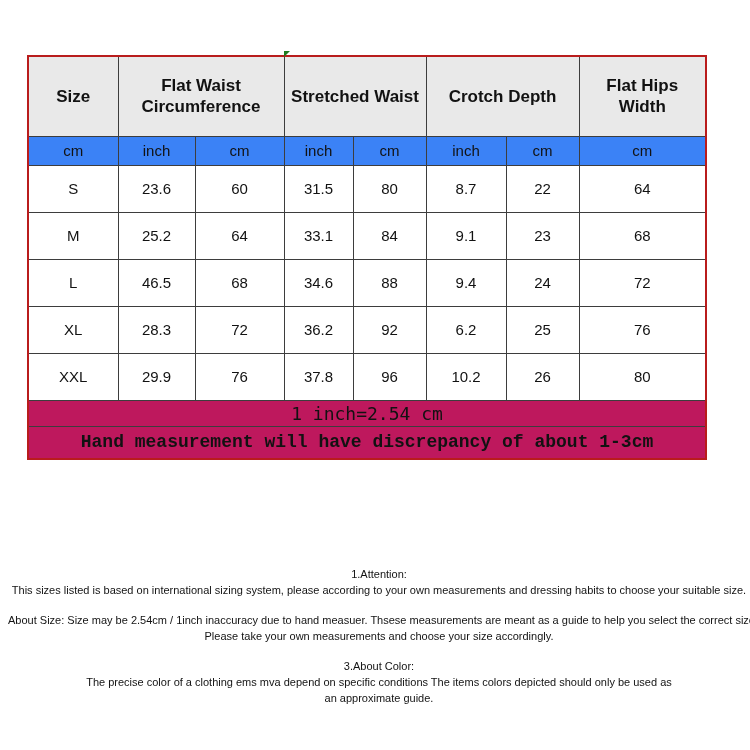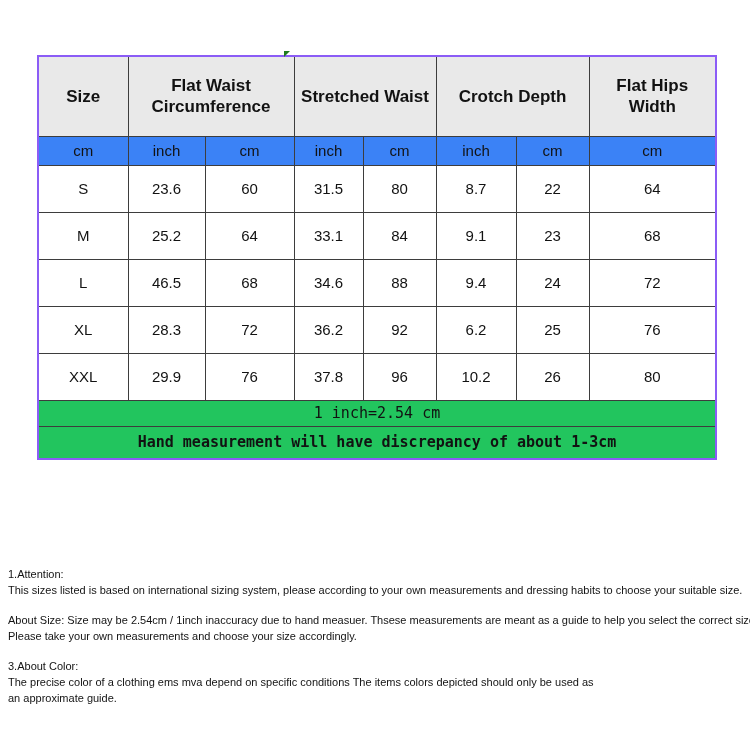--- a/index.html
+++ b/index.html
@@ -12,26 +12,26 @@
     position: relative;
     width: 750px;
     height: 750px;
     background: #ffffff;
     overflow: hidden;
   }
 
   
   table.size-chart {
     position: absolute;
-    left: 37px;
+    left: 27px;
     top: 55px;
     width: 678px;
     border-collapse: collapse;
     table-layout: fixed;
-    border: 2px solid #8b5cf6;
+    border: 2px solid #b91c1c;
     color: #121212;
   }
   table.size-chart th,
   table.size-chart td {
     border: 1px solid #3d3d3d;
     text-align: center;
     vertical-align: middle;
     padding: 0;
     overflow: hidden;
   }
@@ -49,27 +49,27 @@
     font-size: 15px;
     font-weight: normal;
   }
   tr.data-row { height: 47px; }
   tr.data-row td {
     background: #ffffff;
     font-size: 15px;
     font-weight: normal;
   }
   tr.note-row td {
-    background: #22c55e;
+    background: #be185d;
     font-family: "DejaVu Sans Mono", monospace;
-    font-size: 15px;
+    font-size: 18px;
   }
   tr.note-row.conversion { height: 26px; }
   tr.note-row.measurement { height: 33px; }
-  tr.note-row.measurement td { font-weight: bold; }
+  tr.note-row.measurement td { font-weight: bold; font-family: Liberation Mono, monospace; }
 
   
   .corner-marker {
     position: absolute;
     left: 284px;
     top: 51px;
     width: 0;
     height: 0;
     border-top: 6px solid #1e7a1e;
     border-right: 6px solid transparent;
@@ -79,21 +79,21 @@
   .notes {
     position: absolute;
     left: 8px;
     top: 566px;
     width: 742px;
     font-size: 11px;
     line-height: 16px;
     color: #131313;
   }
   .notes .section { margin-bottom: 14px; }
-  .notes .line { white-space: nowrap; }
+  .notes .line { white-space: nowrap; text-align: center; }
 </style>
 </head>
 <body>
 
 <div class="stage">
 
   <table class="size-chart">
     <colgroup>
       <col style="width:90px">
         <col style="width:77px">

